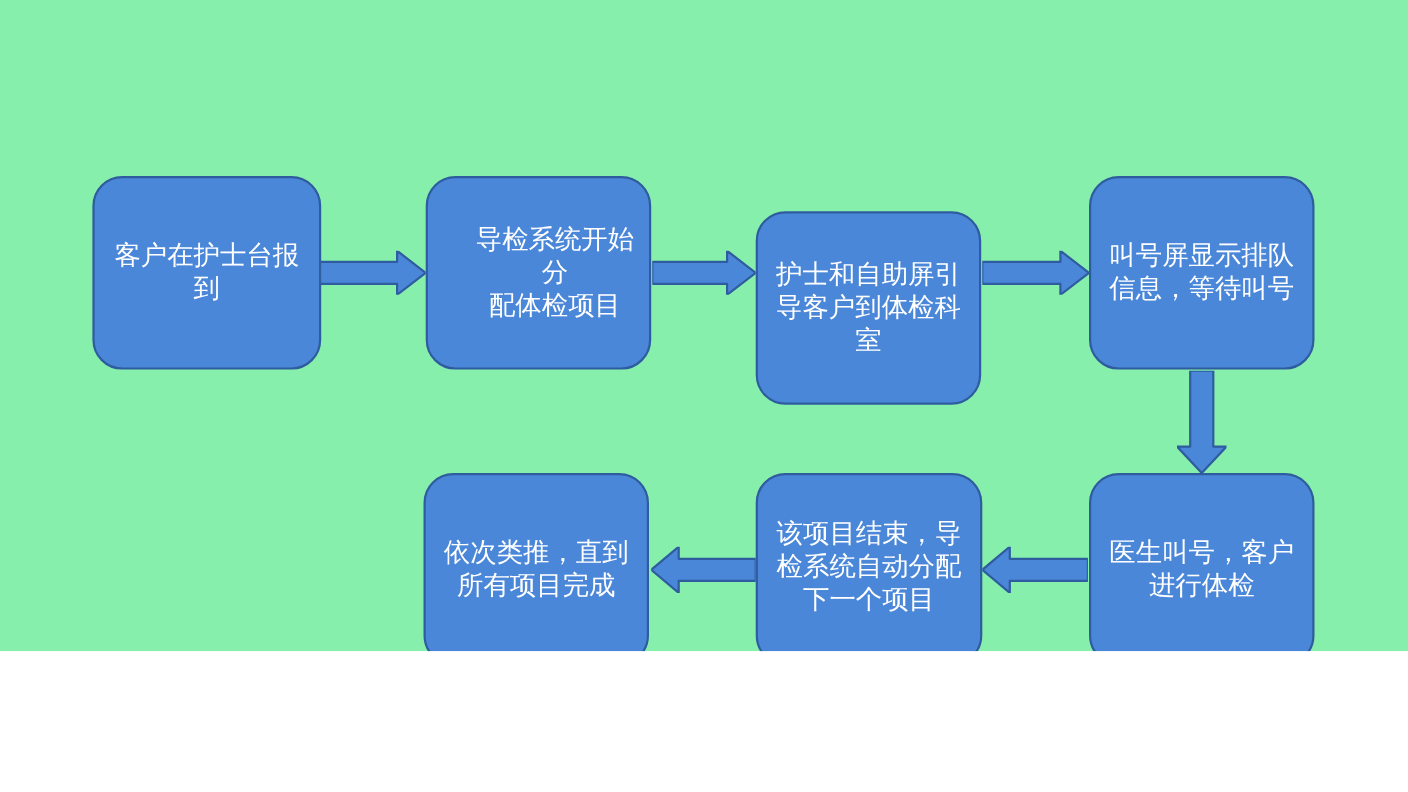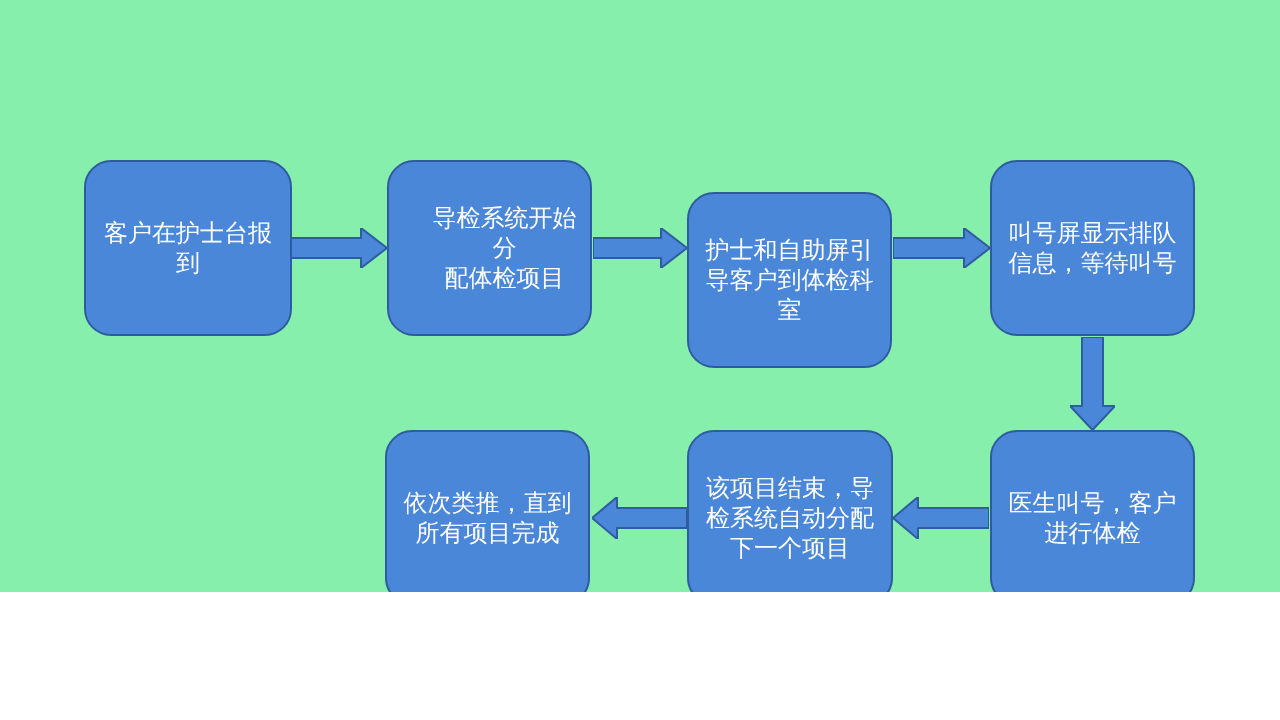--- a/index.html
+++ b/index.html
@@ -31,21 +31,21 @@
     white-space: pre-line;
     padding: 0 10px;
   }
   
   .n1 { left: 84px;  top: 160px; width: 208px; height: 176px; }
   .n2 { left: 387px; top: 160px; width: 205px; height: 176px; padding-left: 40px; }
   .n3 { left: 687px; top: 160px; width: 205px; height: 176px; margin-top: 32px; }
   .n4 { left: 990px; top: 160px; width: 205px; height: 176px; }
   
   .n5 { left: 990px; top: 430px; width: 205px; height: 175px; font-family: Liberation Serif, serif; }
-  .n6 { left: 687px; top: 430px; width: 206px; height: 175px; }
+  .n6 { left: 687px; top: 430px; width: 206px; height: 175px; font-family: Liberation Mono, monospace; }
   .n7 { left: 385px; top: 430px; width: 205px; height: 175px; text-align: center; }
   .connector {
     position: absolute;
   }
   .a1 { left: 291px;  top: 228px; }
   .a2 { left: 593px;  top: 228px; }
   .a3 { left: 893px;  top: 228px; }
   .a4 { left: 1070px; top: 337px; }
   .a5 { left: 893px;  top: 497px; }
   .a6 { left: 592px;  top: 497px; }

